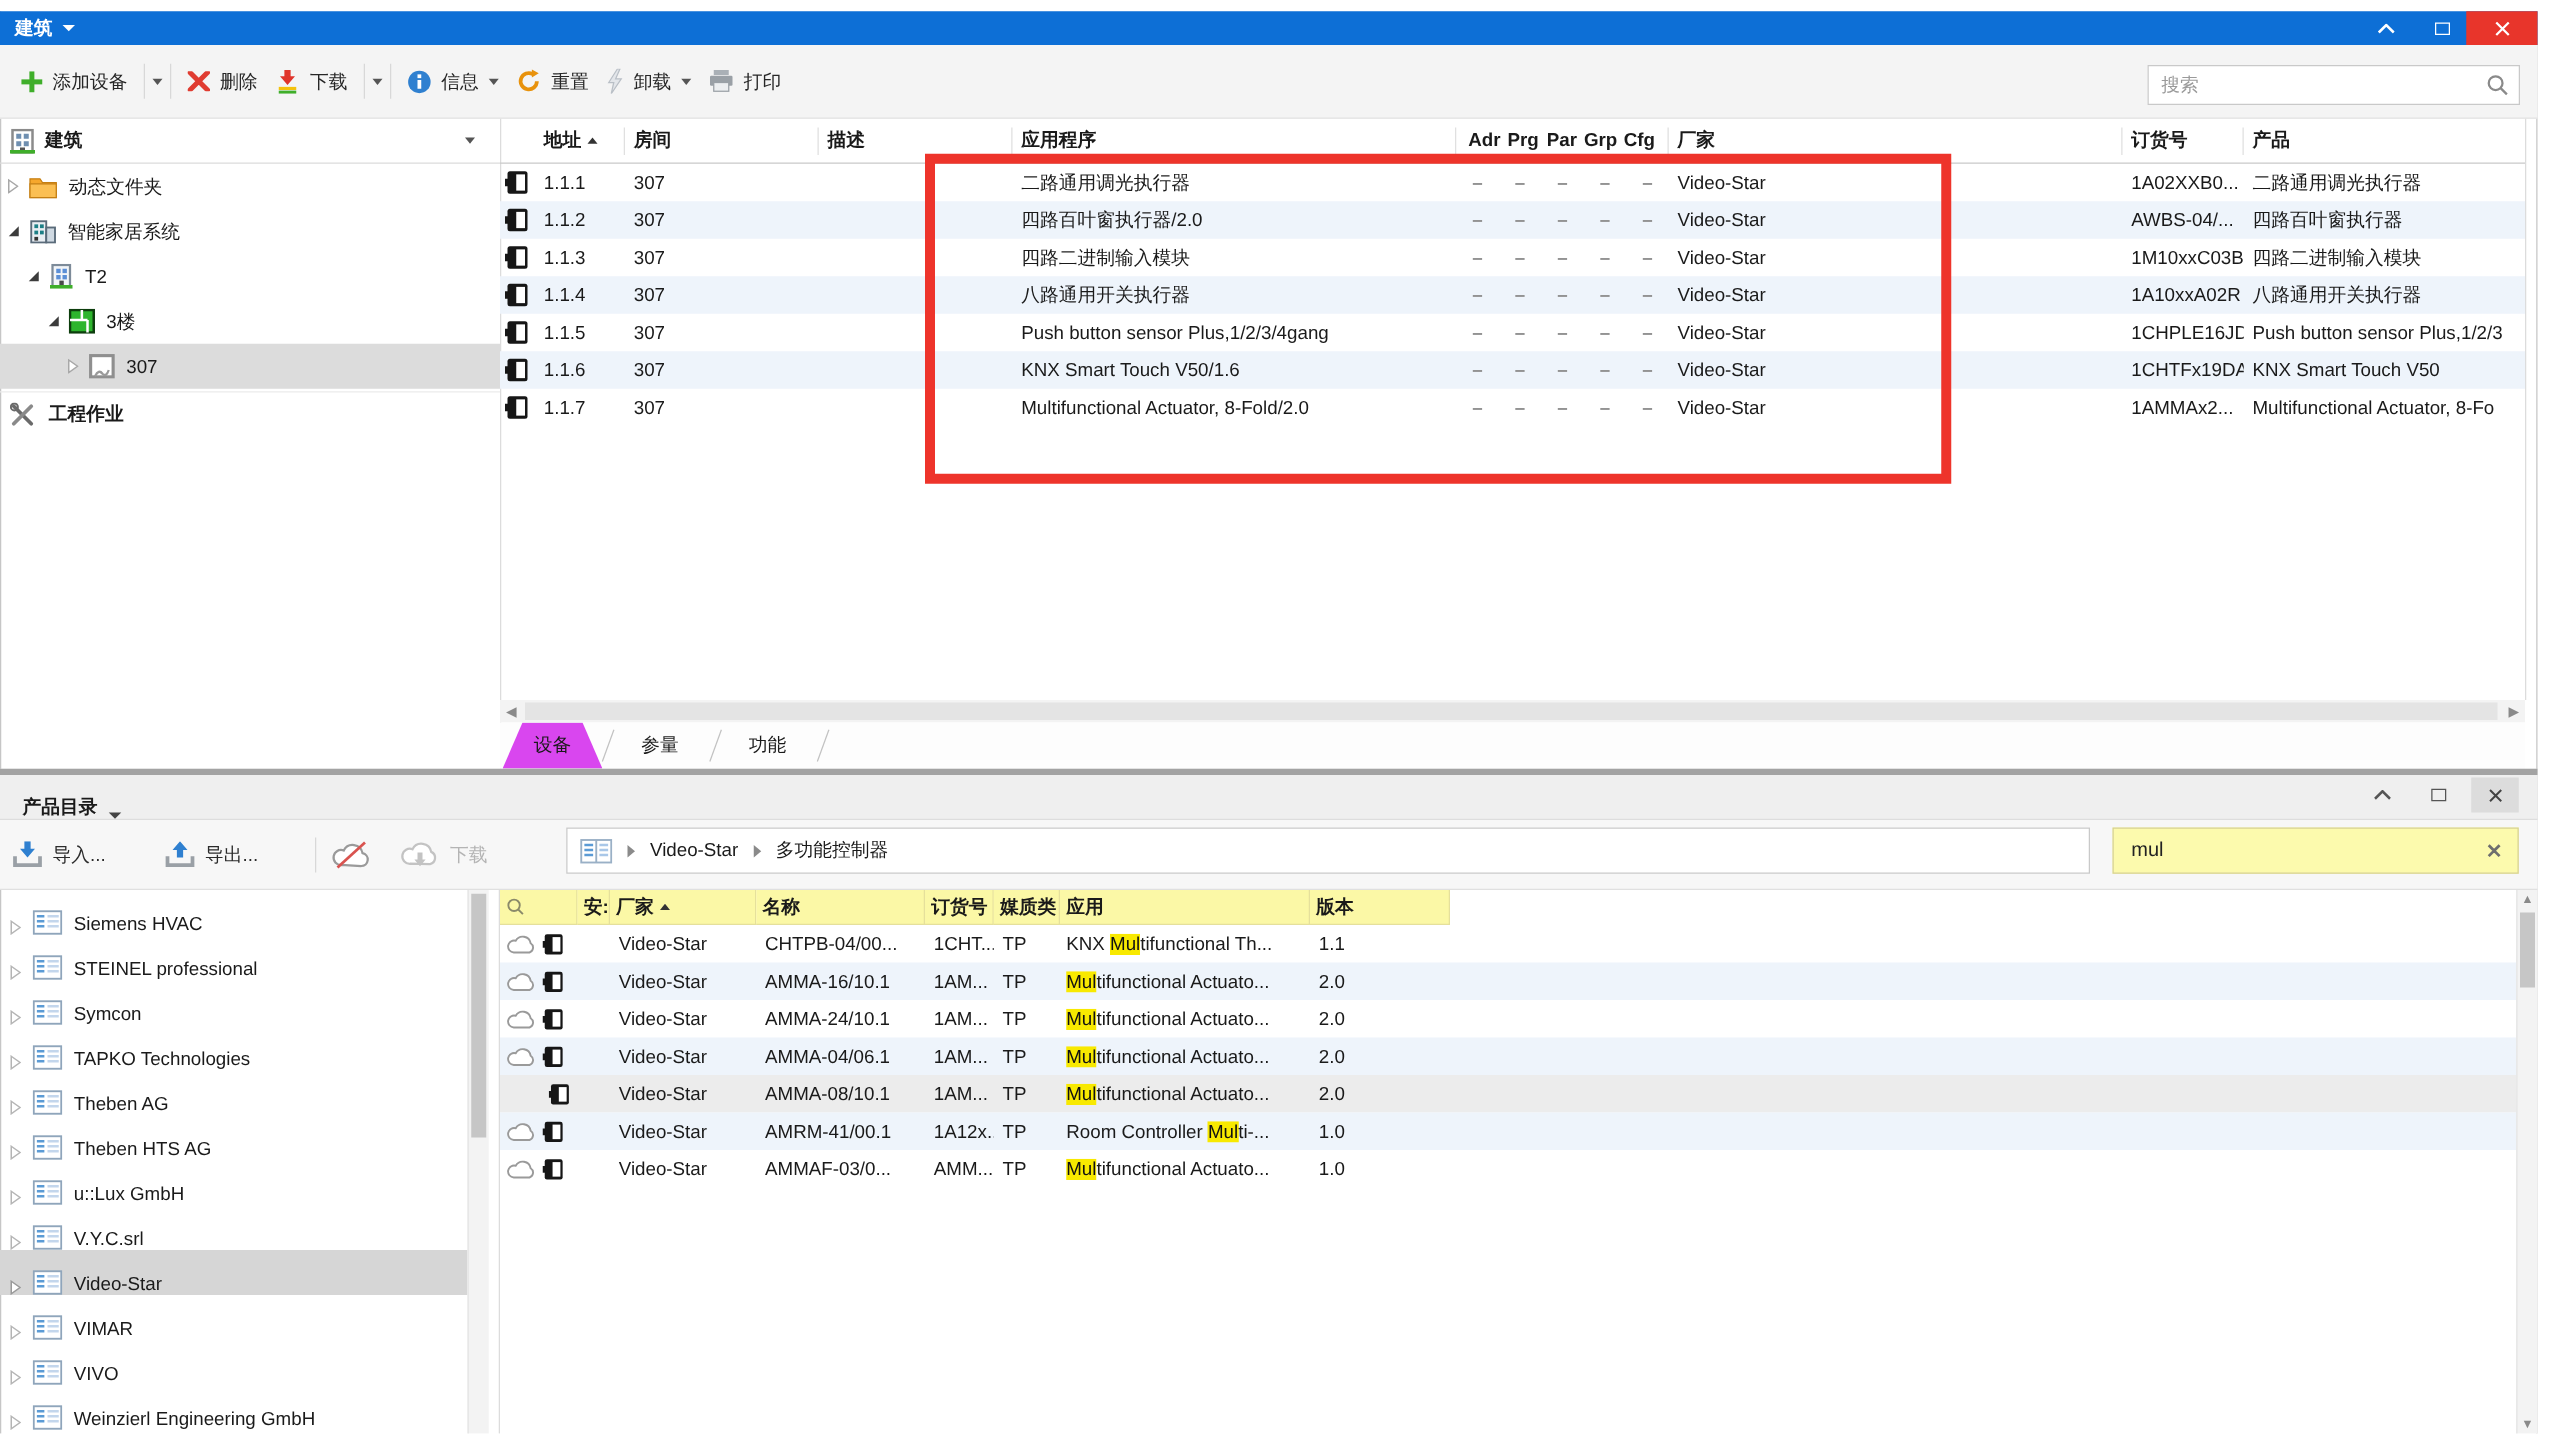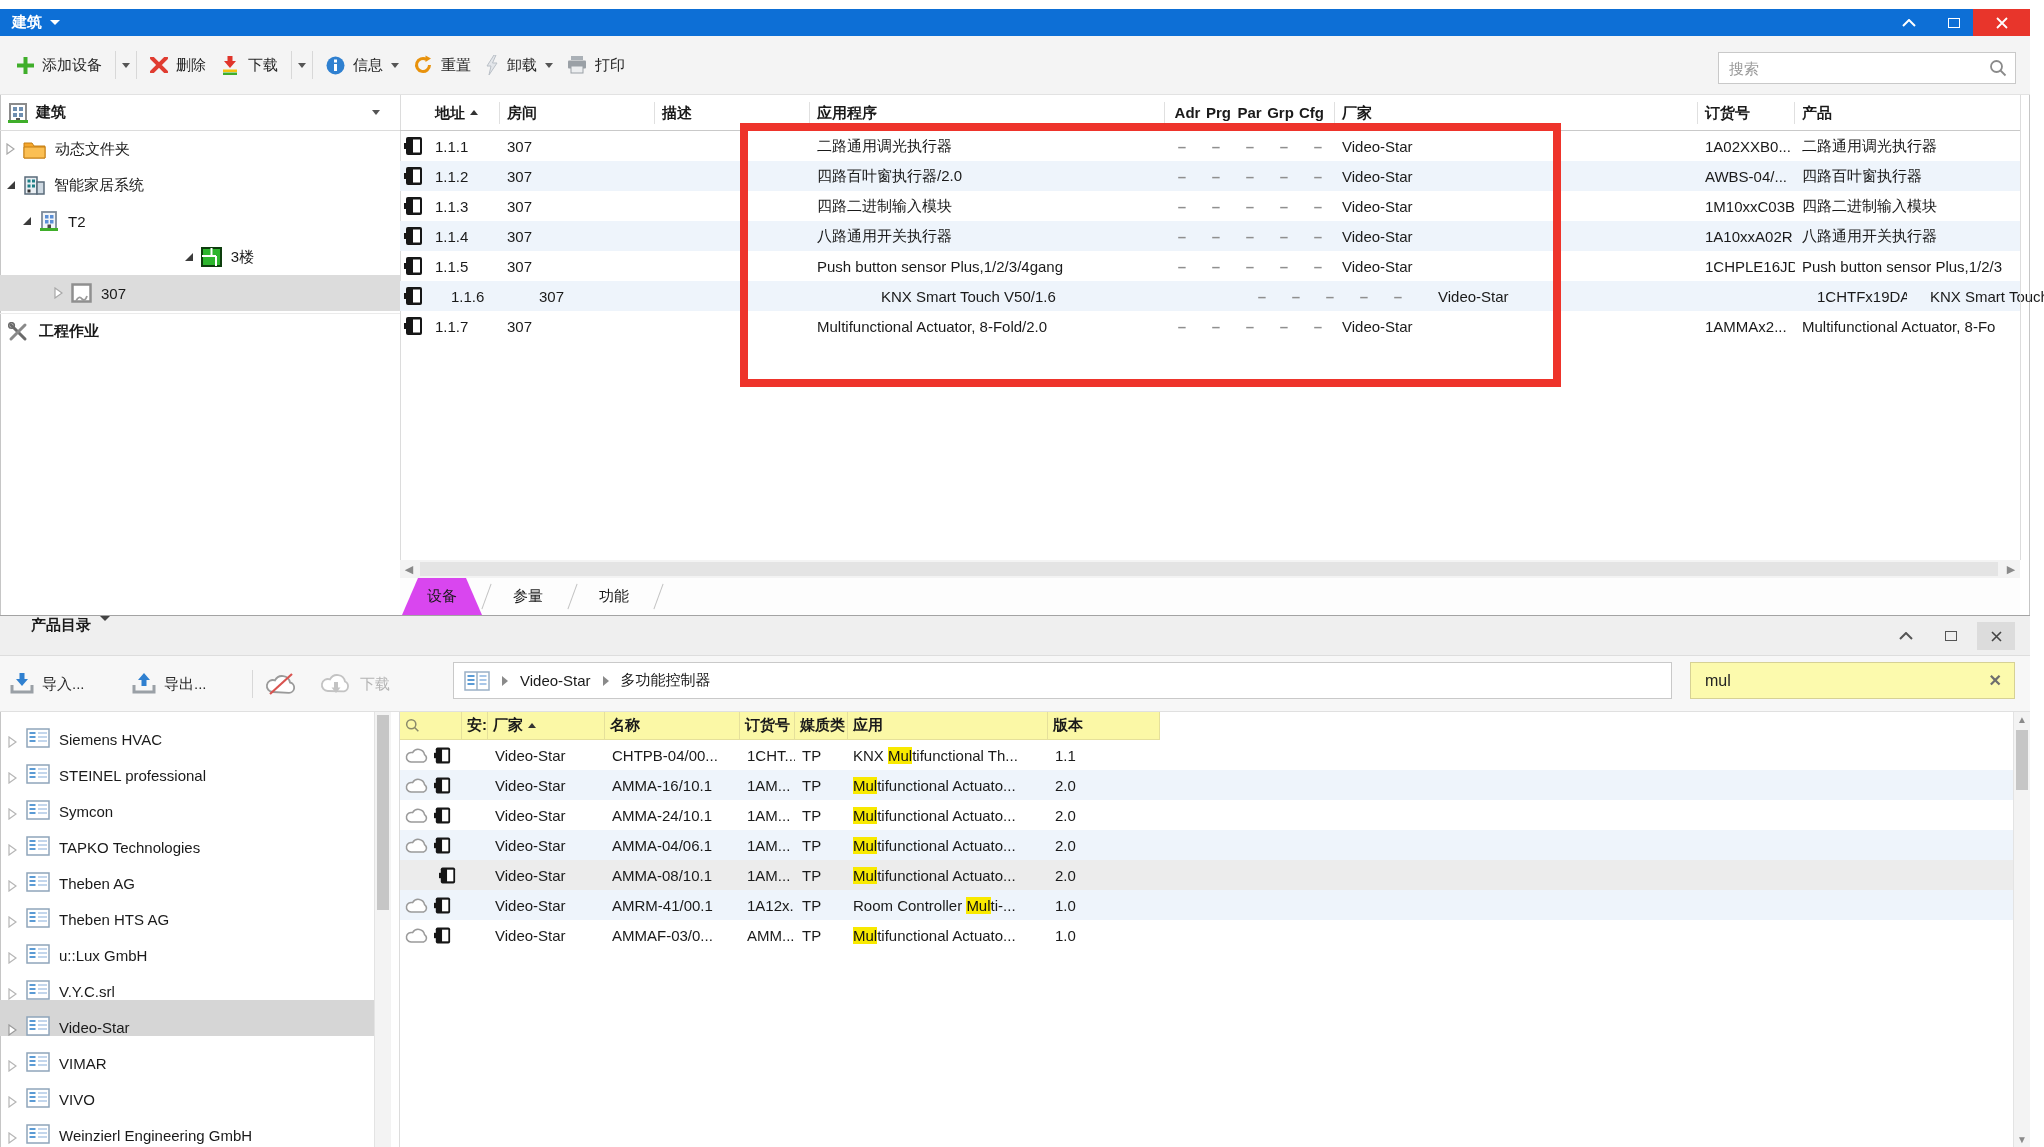--- a/index.html
+++ b/index.html
@@ -54,21 +54,21 @@
   .vscroll { background:#f3f3f3; border-left:1px solid #e3e3e3; }
   .vthumb { position:absolute; left:2px; width:12px; background:#c6c6c6; }
 
   
   .tabstrip { left:400px; top:578px; width:1620px; height:37px; background:#fdfdfd; }
   .tab { position:absolute; top:0; height:37px; display:flex; align-items:center; justify-content:center; font-size:15px; }
   .tab.active { background:#d946ef; clip-path:polygon(0 100%, 16px 0, calc(100% - 16px) 0, 100% 100%); filter:drop-shadow(0 0 1px #9f9f9f); }
   .tabsep { position:absolute; top:5px; width:1px; height:27px; background:#c2c2c2; transform:rotate(20deg); }
 
   
-  .cat-titlebar { left:0; top:615px; width:2030px; height:41px; background:#efefef; border-top:1px solid #a3a3a3; border-bottom:1px solid #dddddd; display:flex; align-items:flex-start; padding-left:31px; }
+  .cat-titlebar { left:0; top:615px; width:2030px; height:41px; background:#efefef; border-top:5px solid #a3a3a3; border-bottom:1px solid #dddddd; display:flex; align-items:flex-end; padding-left:18px; }
   .cat-titlebar .t { font-weight:bold; font-size:15px; }
   .caret-down-b { width:0; height:0; border-left:5px solid transparent; border-right:5px solid transparent; border-top:5px solid #444; margin-left:9px; }
   .cat-toolbar { left:0; top:656px; width:2030px; height:56px; background:#f7f7f7; border-bottom:1px solid #e0e0e0; }
   .ct-item { position:absolute; top:0; height:56px; display:flex; align-items:center; gap:8px; color:#2b2b2b; }
   .grayed { color:#b4b4b4; }
   .breadcrumb { left:453px; top:662px; width:1219px; height:37px; background:#fff; border:1px solid #c9c9c9; display:flex; align-items:center; gap:12px; padding-left:10px; }
   .bc-sep { width:0; height:0; border-top:5px solid transparent; border-bottom:5px solid transparent; border-left:6px solid #8a8a8a; }
   .cat-search { left:1690px; top:662px; width:325px; height:37px; background:#fcfaad; border:1px solid #d6d195; display:flex; align-items:center; }
   .cat-search input { flex:1; background:transparent; border:0; outline:0; padding:0 14px; font-size:16px; font-family:inherit; color:#222; }
   .xglyph { color:#6e6e6e; font-size:16px; font-weight:bold; padding:0 12px; }
@@ -233,21 +233,21 @@
         <rect x="6" y="4" width="3.5" height="3.5" fill="#5b8fd6"></rect>
         <rect x="11" y="4" width="3.5" height="3.5" fill="#5b8fd6"></rect>
         <rect x="6" y="9" width="3.5" height="3.5" fill="#5b8fd6"></rect>
         <rect x="11" y="9" width="3.5" height="3.5" fill="#5b8fd6"></rect>
         <rect x="8.5" y="13.5" width="3.5" height="5" fill="#4a4a4a"></rect>
         <rect x="1" y="17" width="18" height="3" fill="#3fae2a"></rect>
       </svg>
     <span class="tree-label">T2</span>
   </div>
 
-  <div class="abs tree-row" style="top:239px;justify-content:center;">
+  <div class="abs tree-row" style="top:239px;">
     <svg class="exp" style="margin-left:38px;" width="10" height="10" viewBox="0 0 10 10">
         <polygon points="9,1 9,9 1,9" fill="#3c3c3c"></polygon>
       </svg>
     <svg style="margin-left:7px;" width="21" height="20" viewBox="0 0 21 20">
         <rect x="1" y="1" width="19" height="18" fill="#2db52d" stroke="#0d3d0d" stroke-width="2"></rect>
         <line x1="10.5" y1="1" x2="10.5" y2="9" stroke="#fff" stroke-width="2"></line>
         <line x1="1" y1="9" x2="15" y2="9" stroke="#fff" stroke-width="2"></line>
         <line x1="15" y1="9" x2="15" y2="19" stroke="#fff" stroke-width="2"></line>
       </svg>
     <span class="tree-label">3楼</span>
@@ -418,21 +418,21 @@
         <span>–</span>
         <span>–</span>
         <span>–</span>
         <span>–</span>
         <span>–</span>
       </div>
     <div class="cell">Video-Star</div>
     <div class="cell">1CHPLE16JD</div>
     <div class="cell">Push button sensor Plus,1/2/3</div>
   </div>
-  <div class="abs dt-row alt" style="top:281px;gap:16px;">
+  <div class="abs dt-row alt" style="top:281px;">
     <div class="iconcell">
         <svg width="19" height="20" viewBox="0 0 19 20">
           <rect x="2" y="1" width="16" height="18" rx="2" fill="#161616"></rect>
           <rect x="9" y="3.5" width="7" height="13" fill="#fff"></rect>
           <rect x="0" y="7" width="3" height="6" fill="#161616"></rect>
         </svg>
       </div>
     <div class="cell">1.1.6</div>
     <div class="cell">307</div>
     <div class="cell"></div>

